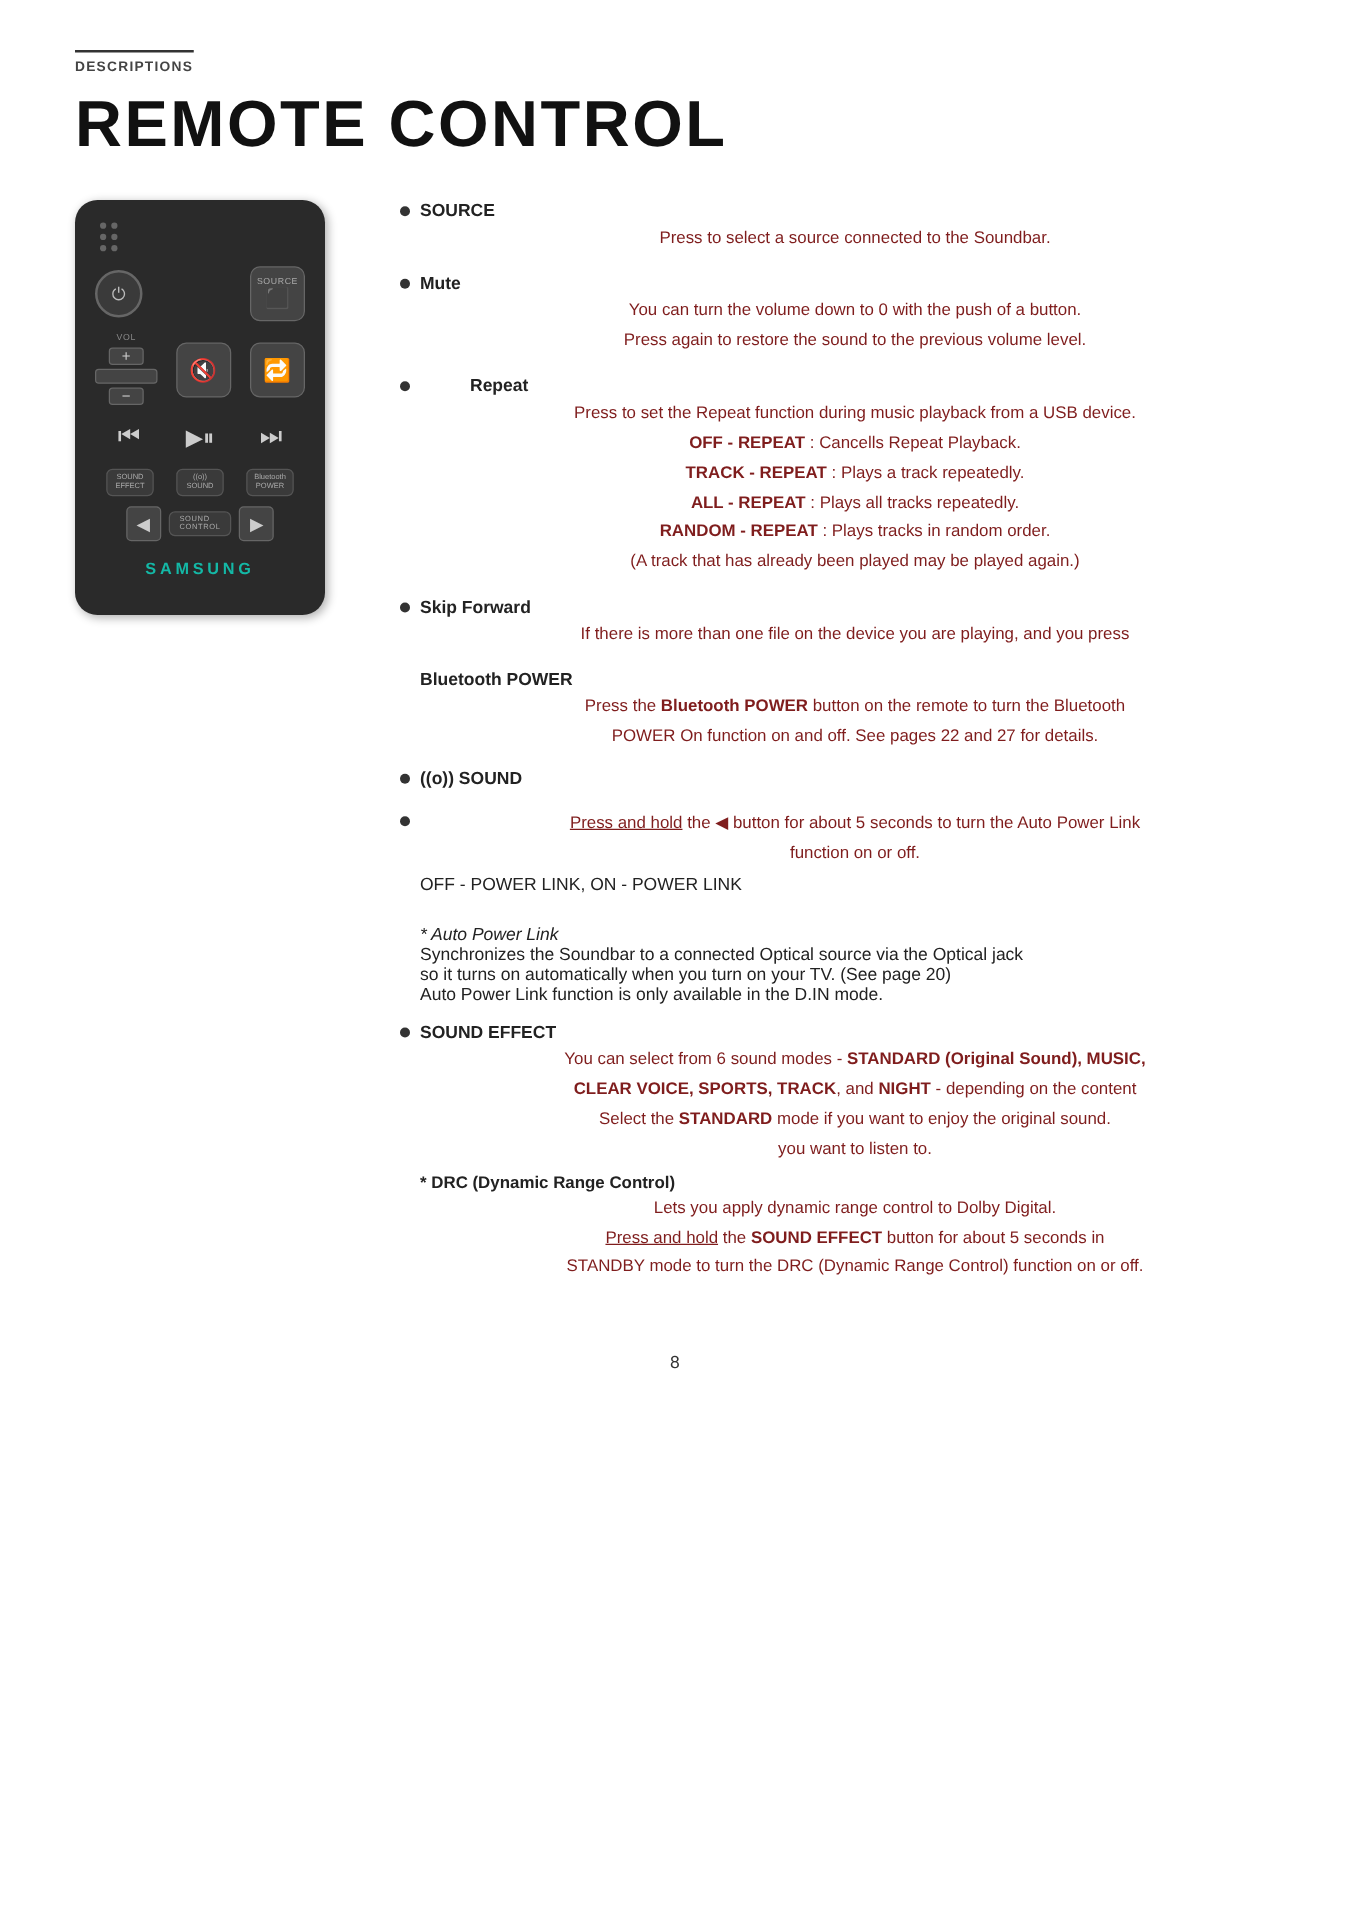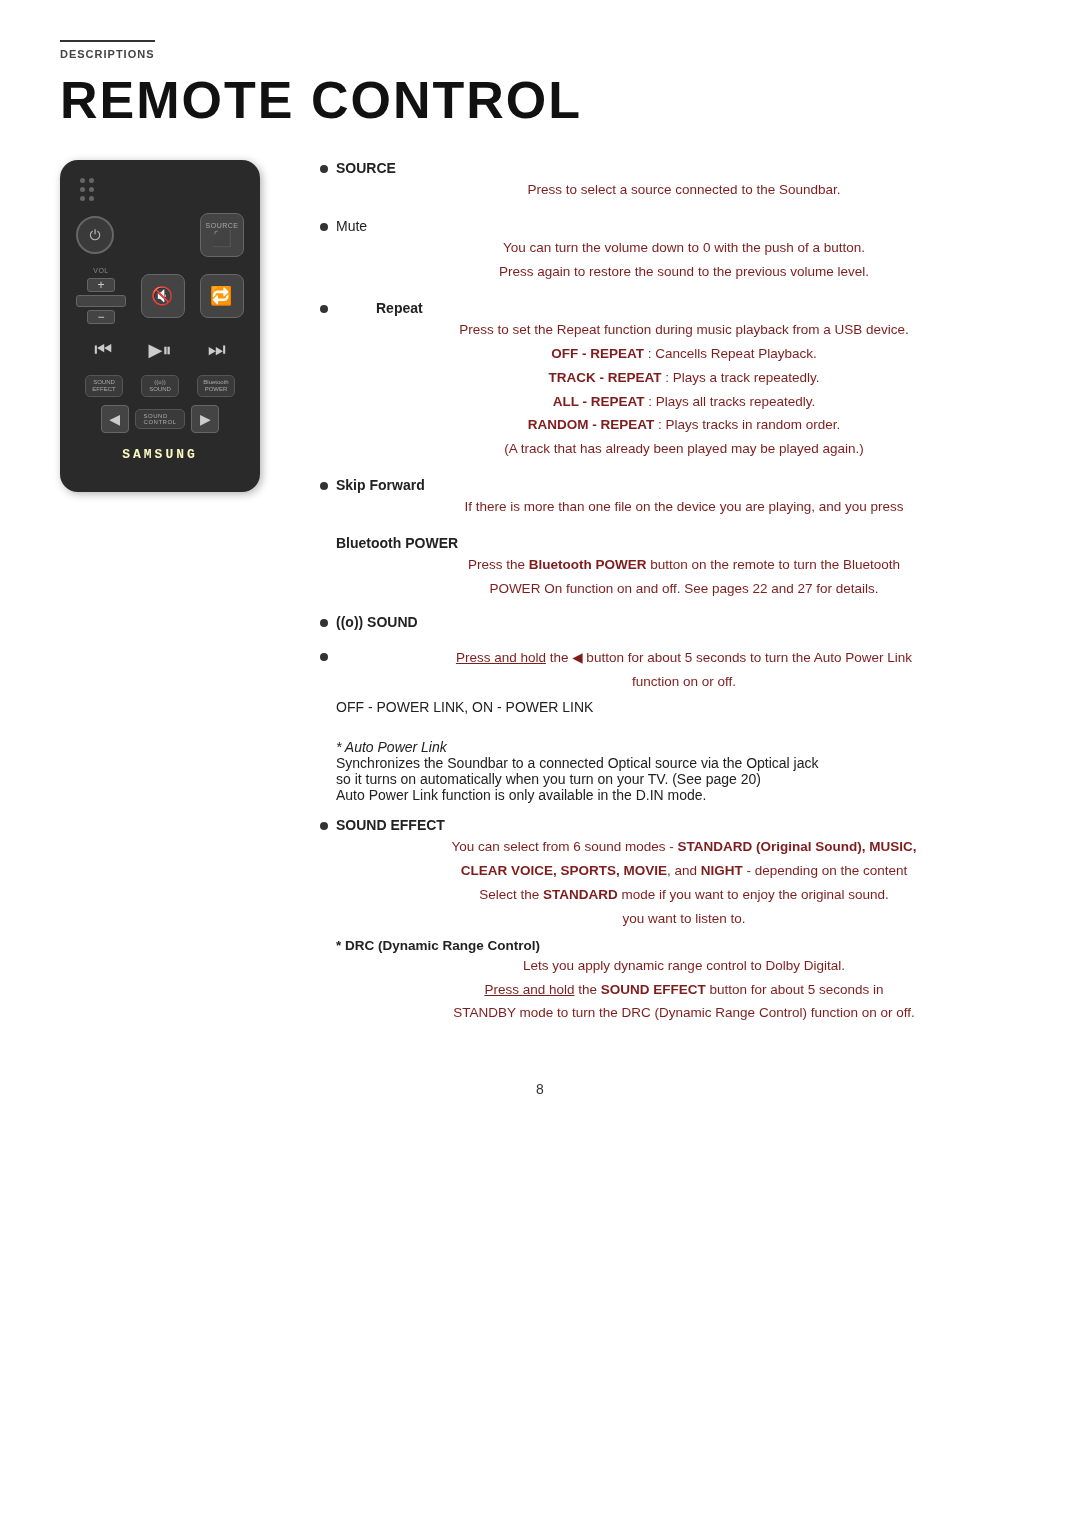--- a/index.html
+++ b/index.html
@@ -212,27 +212,27 @@
       border-radius: 5px;
       padding: 3px 8px;
     }
     .sound-ctrl-label {
       font-size: 6px;
       color: #aaa;
       letter-spacing: 0.5px;
     }
     .samsung-logo {
       text-align: center;
-      color: #fef9c3;
+      color: #14b8a6;
       font-size: 13px;
       letter-spacing: 3px;
       font-weight: bold;
       margin-top: 14px;
       margin-bottom: 6px;
-      font-family: Liberation Mono, monospace;
+      font-family: Liberation Sans, sans-serif;
     }
     
     .descriptions-panel {
       flex: 1;
       padding-top: 0;
     }
     .desc-title {
       font-weight: bold;
       font-size: 14px;
       margin-bottom: 4px;
@@ -375,21 +375,21 @@
         <div class="desc-title" style="font-size:14px;font-weight:bold;">SOURCE</div>
         <div class="desc-body">
           <p>Press to select a source connected to the Soundbar.</p>
         </div>
       </div>
     </div>
 
     <div class="dot-bullet">
       <div class="bullet-dot"></div>
       <div class="bullet-content">
-        <div class="desc-title" style="font-weight:normal;">Mute</div>
+        <div class="desc-title" style="font-weight:bold;">Mute</div>
         <div class="desc-body">
           <p>You can turn the volume down to 0 with the push of a button.</p>
           <p>Press again to restore the sound to the previous volume level.</p>
         </div>
       </div>
     </div>
 
     <div class="dot-bullet">
       <div class="bullet-dot"></div>
       <div class="bullet-content">
@@ -448,21 +448,21 @@
         </div>
       </div>
     </div>
 
     <div class="dot-bullet">
       <div class="bullet-dot"></div>
       <div class="bullet-content">
         <div class="desc-title" style="font-weight:bold;">SOUND EFFECT</div>
         <div class="desc-body">
           <p>You can select from 6 sound modes - <span class="bold">STANDARD (Original Sound), MUSIC,</span></p>
-          <p><span class="bold">CLEAR VOICE, SPORTS, MOVIE</span>, and <span class="bold">NIGHT</span> - depending on the content</p>
+          <p><span class="bold">CLEAR VOICE, SPORTS, TRACK</span>, and <span class="bold">NIGHT</span> - depending on the content</p>
           <p>Select the <span class="bold">STANDARD</span> mode if you want to enjoy the original sound.</p>
           <p>you want to listen to.</p>
         </div>
         <div class="sub-section">
           <div class="sub-title">* DRC (Dynamic Range Control)</div>
           <div class="desc-body">
             <p>Lets you apply dynamic range control to Dolby Digital.</p>
             <p><span class="underline">Press and hold</span> the <span class="bold">SOUND EFFECT</span> button for about 5 seconds in</p>
             <p>STANDBY mode to turn the DRC (Dynamic Range Control) function on or off.</p>
           </div>

